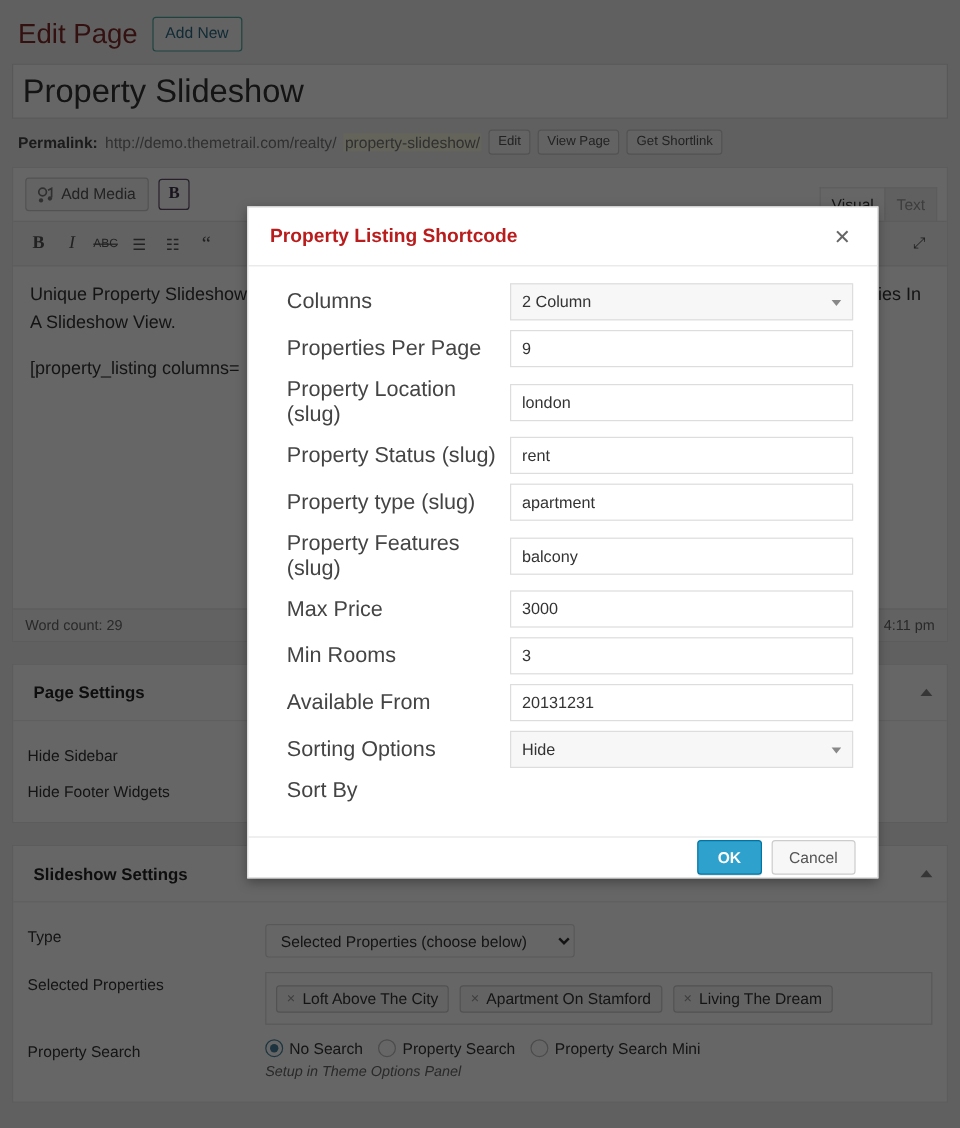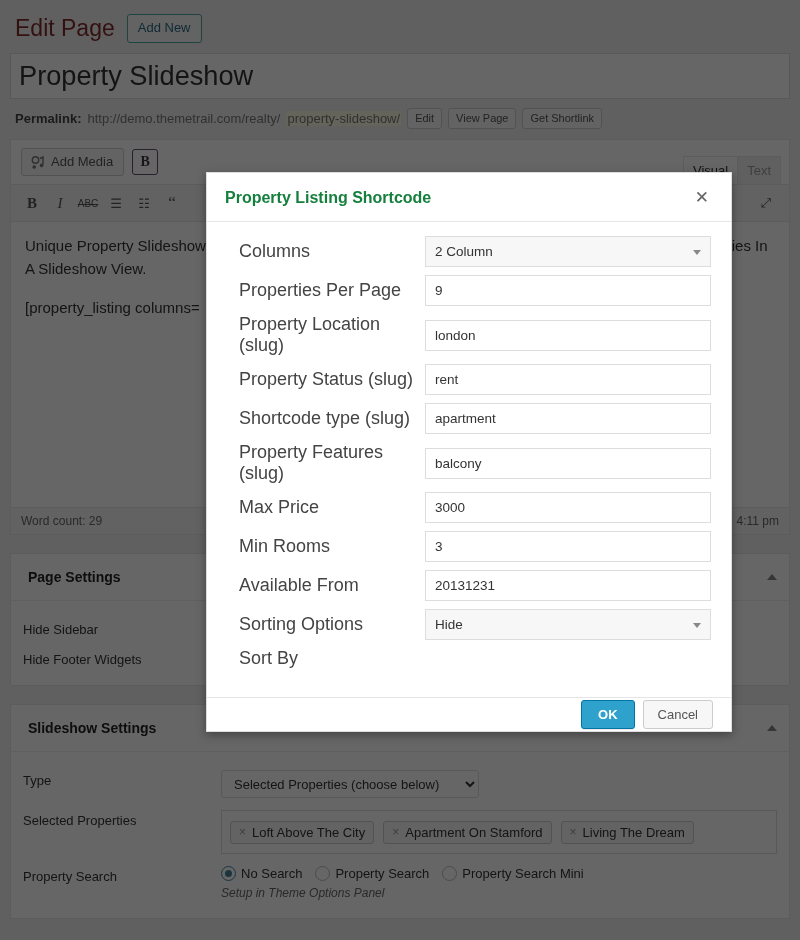--- a/index.html
+++ b/index.html
@@ -283,21 +283,21 @@
     box-shadow: 0 3px 9px rgba(0,0,0,.35);
     display: flex; flex-direction: column;
     z-index: 50;
   }
   .modal-head {
     display: flex; align-items: center; justify-content: space-between;
     padding: 14px 18px 13px;
     border-bottom: 1px solid #e5e5e5;
   }
   .modal-title {
-    margin: 0; font-size: 16px; font-weight: bold; color: #15803d;
+    margin: 0; font-size: 16px; font-weight: bold; color: #b91c1c;
   }
   .modal-close {
     border: none; background: transparent;
     font-size: 17px; color: #666; cursor: pointer;
     line-height: 1; padding: 2px 4px;
     font-family: "Liberation Sans", sans-serif;
   }
   .modal-body {
     flex: 1;
     padding: 14px 20px 10px;
@@ -549,21 +549,21 @@
     </div>
 
     <div class="m-row">
       <div class="m-label">Property Status (slug)</div>
       <div class="m-ctrl">
         <input class="m-input" type="text" value="rent" style="">
       </div>
     </div>
 
     <div class="m-row">
-      <div class="m-label">Shortcode type (slug)</div>
+      <div class="m-label">Property type (slug)</div>
       <div class="m-ctrl">
         <input class="m-input" type="text" value="apartment" style="">
       </div>
     </div>
 
     <div class="m-row">
       <div class="m-label">Property Features (slug)</div>
       <div class="m-ctrl">
         <input class="m-input" type="text" value="balcony" style="">
       </div>

